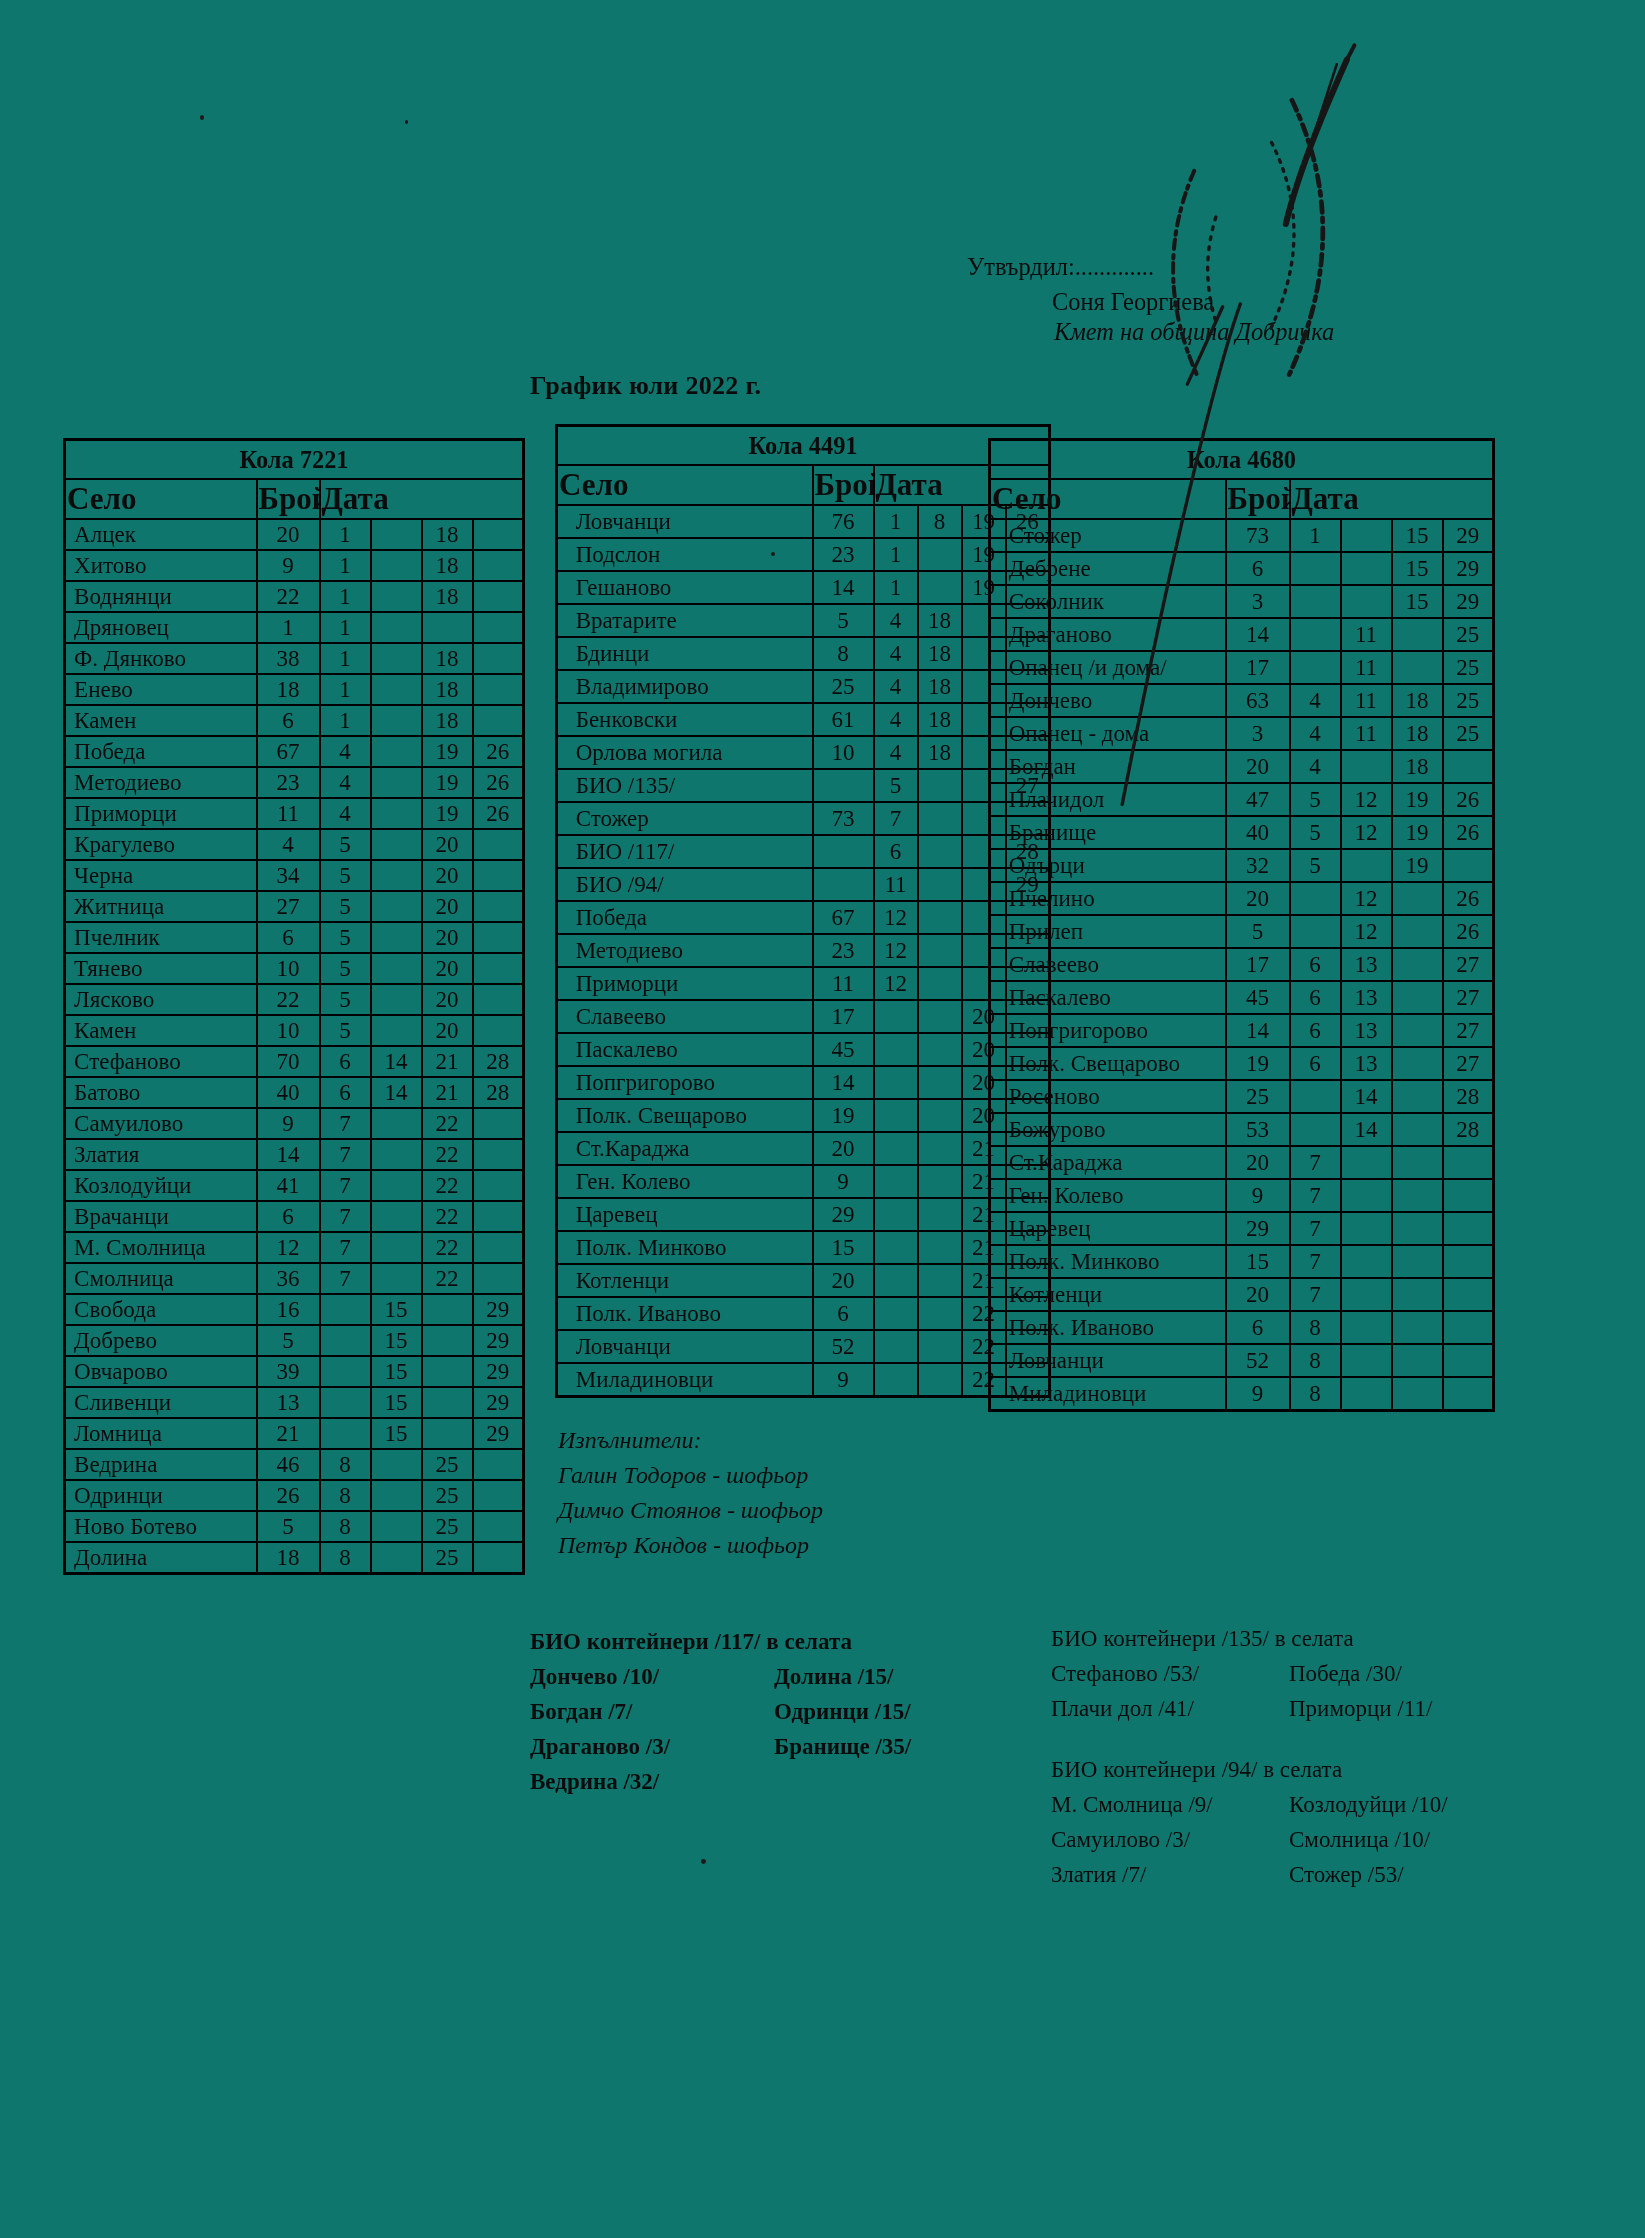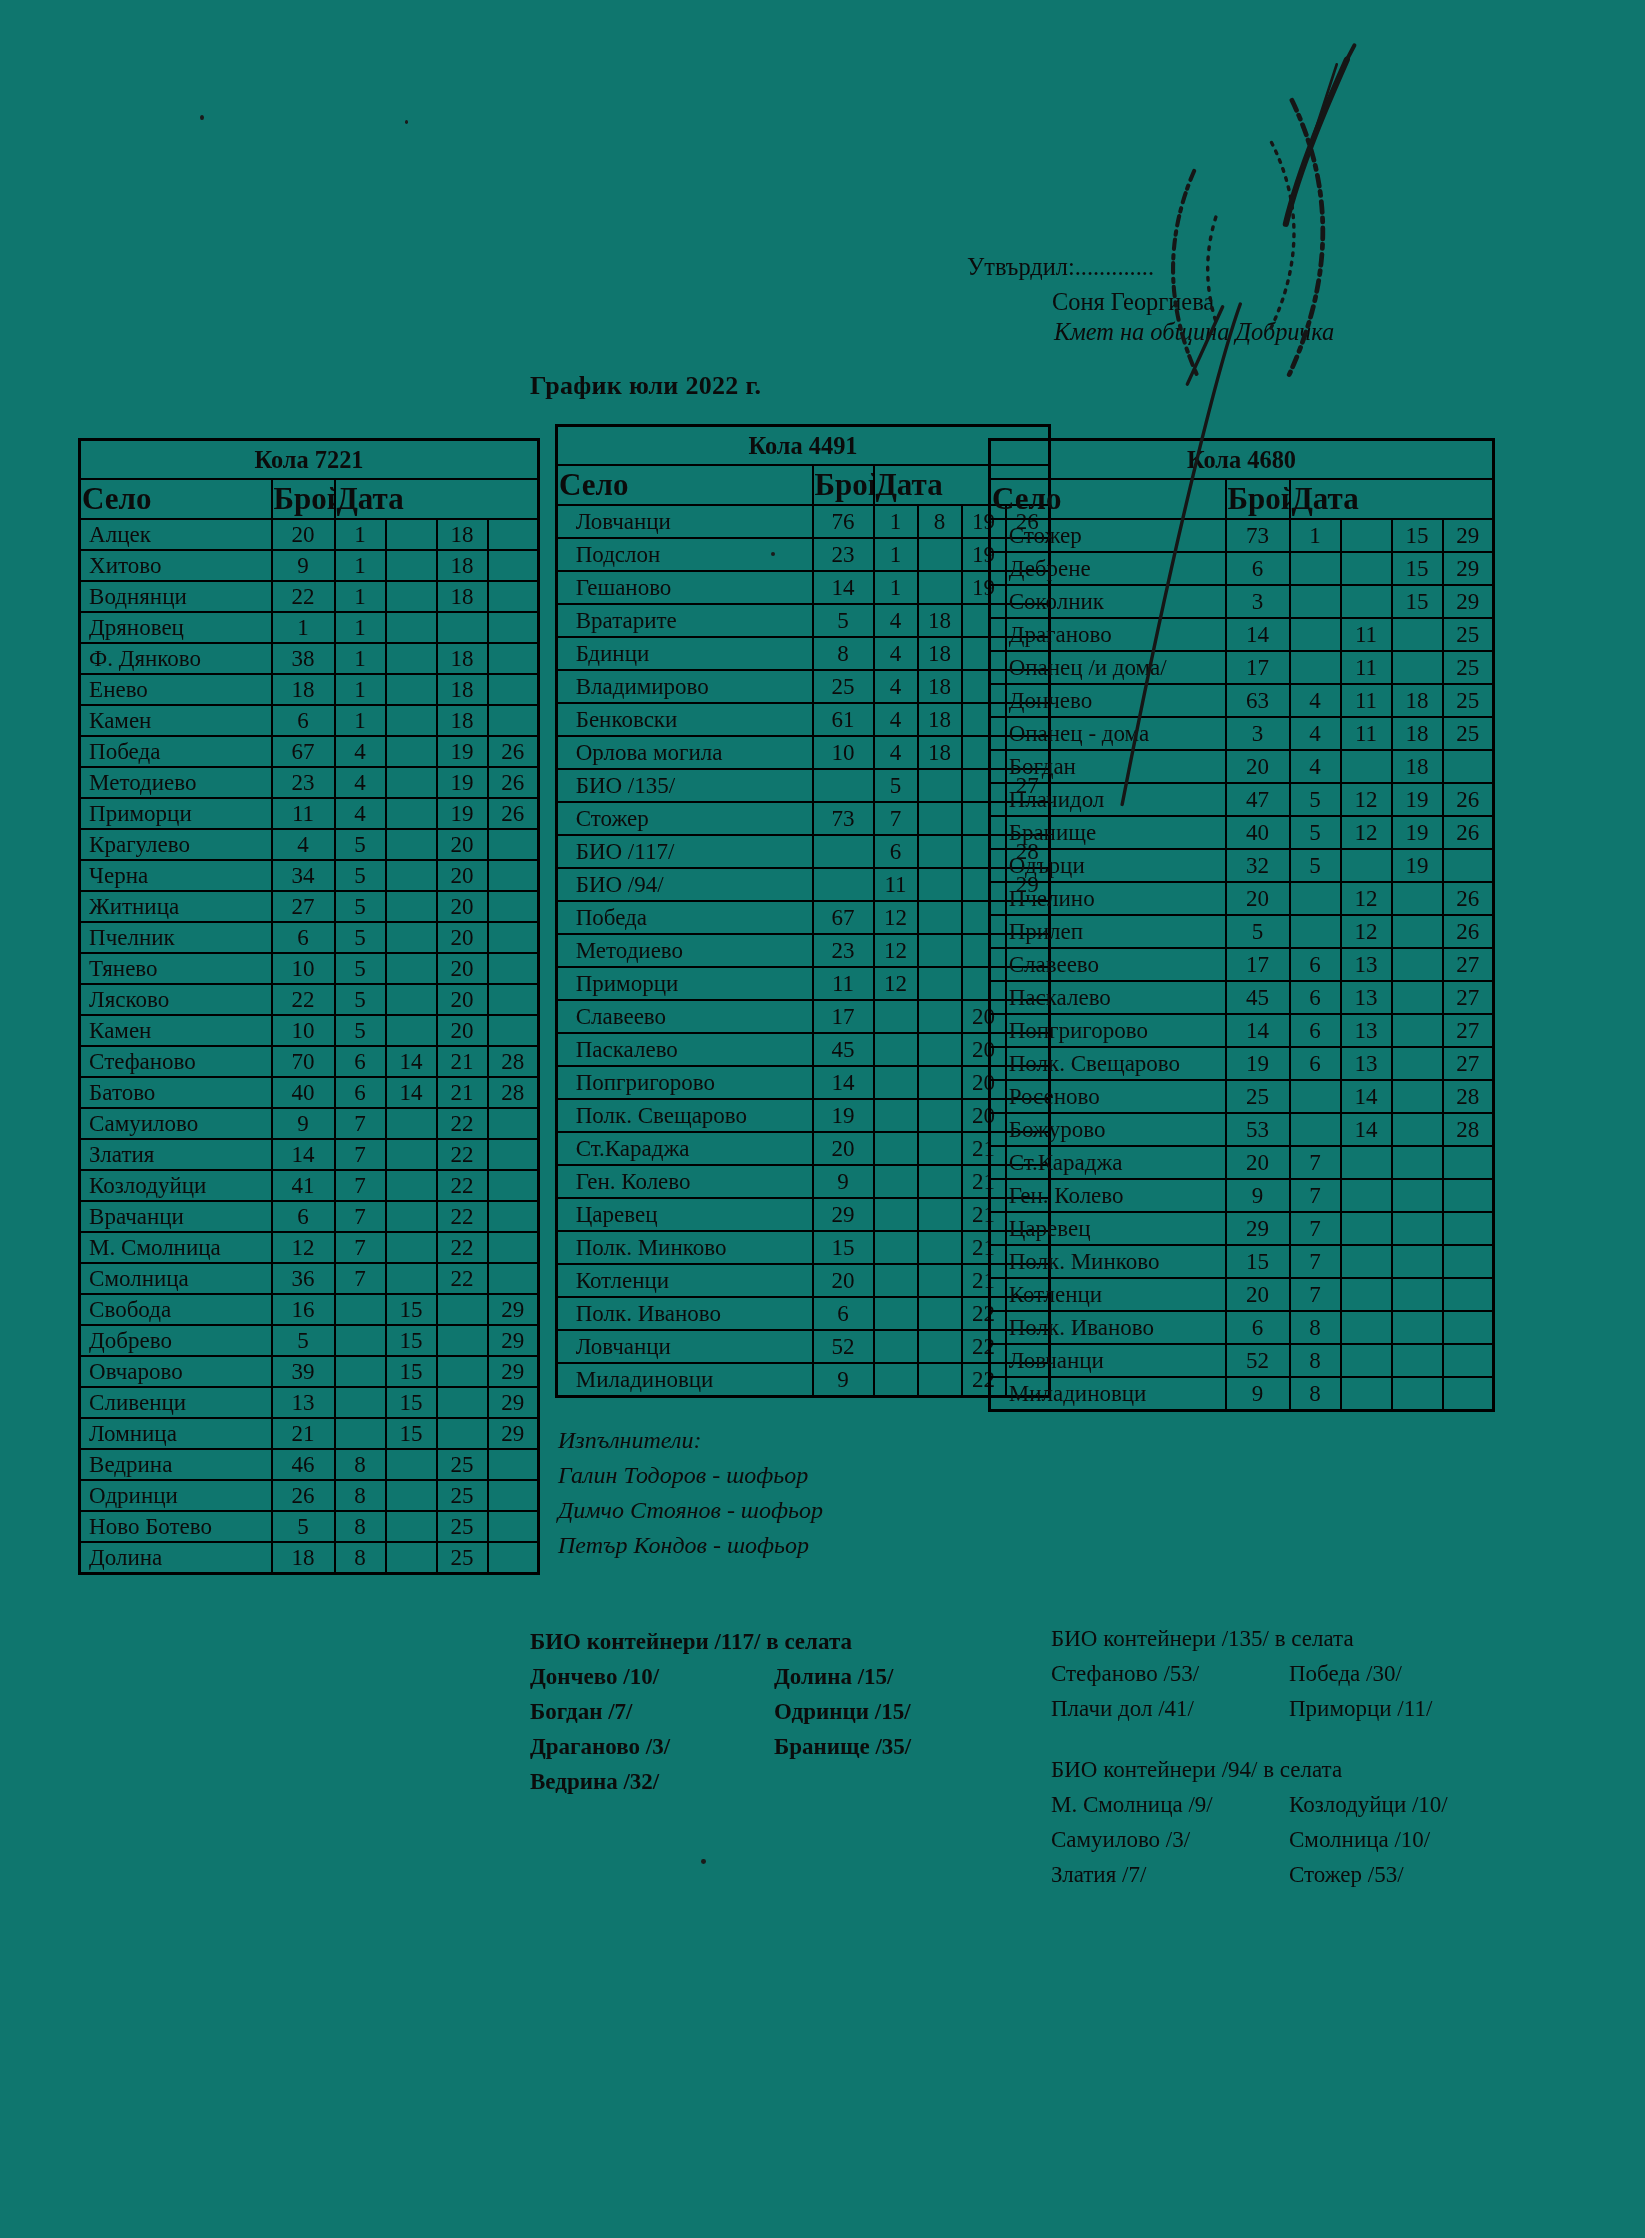--- a/index.html
+++ b/index.html
@@ -12,21 +12,21 @@
   .approval-label{position:absolute;left:967px;top:253px;font-size:24.4px;}
   .approval-name{position:absolute;left:1052px;top:288px;font-size:24.4px;}
   .approval-title{position:absolute;left:1054px;top:318px;font-size:24.4px;font-style:italic;}
   .page-title{position:absolute;left:530px;top:371px;font-size:26px;font-weight:700;letter-spacing:0.3px;}
 
   
   table.sched{
     position:absolute;border-collapse:collapse;table-layout:fixed;
     border:3.4px solid #000;
   }
-  #t1{left:78px;top:438px;width:459px;}
+  #t1{left:63px;top:438px;width:459px;}
   #t2{left:537px;top:424px;width:495px;margin-left:18px;}
   #t3{left:988px;top:438px;width:504px;}
   .sched th,.sched td{border:2px solid #000;overflow:hidden;white-space:nowrap;}
   .sched thead tr.kola-row th{height:35px;font-size:24.4px;font-weight:700;text-align:center;border-bottom:2.7px solid #000;}
   .sched thead tr.cols-row th{height:36px;font-size:31px;font-weight:700;text-align:left;border-bottom:2.7px solid #000;}
   #t1 tbody tr{height:31px;}
   #t2 tbody tr,#t3 tbody tr{height:33px;}
   .sched tbody td{font-size:23px;line-height:1;vertical-align:middle;}
   .sched td.v{text-align:left;padding-left:8.1px;}
   #t2 td.v,#t3 td.v{padding-left:17.7px;}

